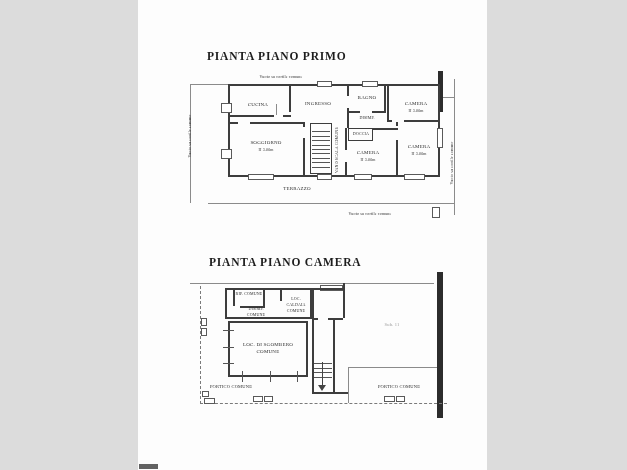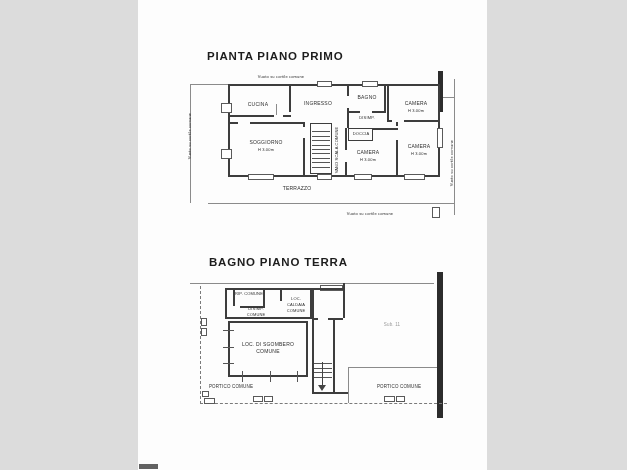--- a/index.html
+++ b/index.html
@@ -1,18 +1,18 @@
 <!DOCTYPE html>
 <html><head>
 <meta charset="utf-8">
 <style>
   html,body { margin:0; padding:0; background:#dcdcdc; }
   .canvas {
     position:relative; width:529px; height:470px; overflow:hidden;
-    background:#dcdcdc; font-family:Liberation Sans, sans-serif; color:#333;
+    background:#dcdcdc; font-family:Liberation Serif, serif; color:#333;
   }
   .paper { position:absolute; left:138px; top:0; width:349px; height:470px; background:#fdfdfd; }
   .title { position:absolute; font-weight:bold; font-size:11.5px; letter-spacing:0.8px; color:#1d1d1d; white-space:nowrap; }
   
   .hl { position:absolute; height:1px; background:#8b8b8b; }
   .vl { position:absolute; width:1px; background:#8b8b8b; }
   .wh { position:absolute; height:2px; background:#3d3d3d; }
   .wv { position:absolute; width:2px; background:#3d3d3d; }
   .box  { position:absolute; border:2px solid #3d3d3d; box-sizing:border-box; }
   .boxt { position:absolute; border:1px solid #5a5a5a; background:#fff; box-sizing:border-box; }
@@ -105,21 +105,21 @@
     <div class="lbl vert" style="left:337px; top:150px;">VANO SCALA COMUNE</div>
     <div class="lbl" style="left:297px; top:188px;">TERRAZZO</div>
 
     <div class="lbl xs" style="left:281px; top:77px;">Vuoto su cortile comune</div>
     <div class="lbl vert" style="left:190px; top:136px;">Vuoto su cortile comune</div>
     <div class="lbl vert" style="left:452px; top:163px;">Vuoto su cortile comune</div>
     <div class="lbl xs" style="left:370px; top:214px;">Vuoto su cortile comune</div>
   </div>
 
   <div>
-    <div class="title" style="left:209px; top:256px;">BAGNO PIANO TERRA</div>
+    <div class="title" style="left:209px; top:256px;">PIANTA PIANO CAMERA</div>
 
     <div class="hl" style="left:190px; top:283px; width:244px;"></div>
     <div class="bar" style="left:437px; top:272px; width:6px; height:146px;"></div>
     <div class="dashv" style="left:200px; top:286px; height:118px;"></div>
     <div class="dashh" style="left:200px; top:403px; width:247px;"></div>
 
     <div class="box" style="left:225px; top:288px; width:87px; height:31px;"></div>
     <div class="wv" style="left:233px; top:288px; height:18px;"></div>
     <div class="wv" style="left:263px; top:288px; height:20px;"></div>
     <div class="wh" style="left:240px; top:306px; width:23px;"></div>

